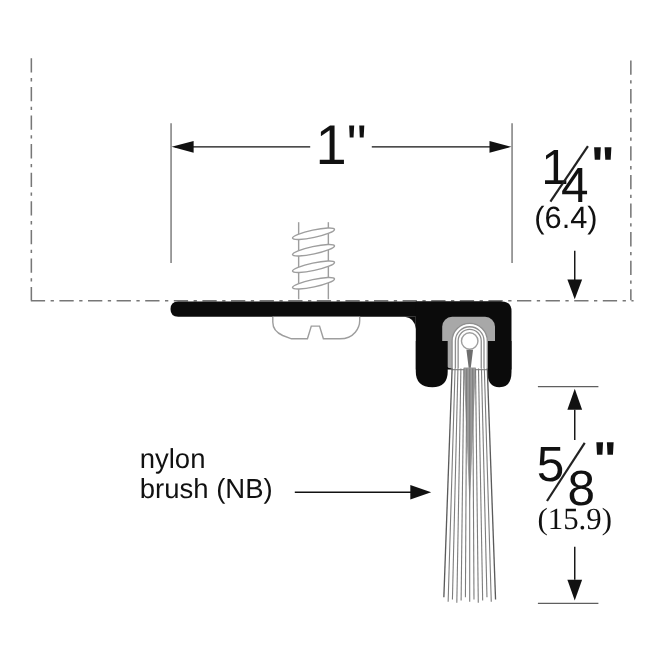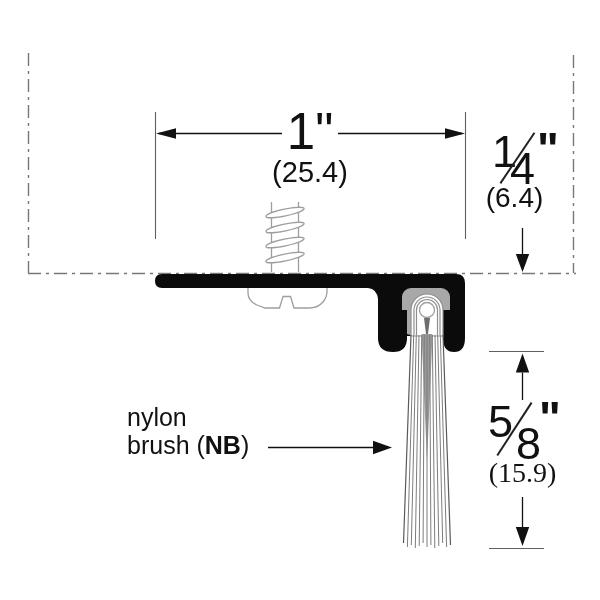--- a/index.html
+++ b/index.html
@@ -19,21 +19,21 @@
   .band{stroke:#8f8f8f;stroke-width:1.2;fill:none;}
   .band-white{stroke:#8f8f8f;stroke-width:1.2;fill:#fff;}
   .t{position:absolute;color:var(--ink,#111);white-space:nowrap;line-height:1;}
   .t-center{text-align:center;}
   .dim-big{font-size:51px;}
   .dim-metric{font-size:29px;}
   .frac-num,.frac-den{font-size:45px;}
   .frac-inch{font-size:46px;font-weight:700;letter-spacing:-2px;}
   .frac-slash{position:absolute;height:2.2px;background:#222;transform-origin:center;}
   .brush-label{font-size:25px;}
-  .b{font-weight:700;}
+  .b{font-weight:400;}
 </style>
 </head>
 <body>
 
 <div id="canvas" style="--ink: #111111; --profile: #0b0b0b; --ferrule: #a8a8a8; --phantom: #777777; --outline: #9e9e9e;">
 
   <svg id="drawing" width="600" height="600" viewBox="0 0 600 600">
 
     <g>
       <line class="phantom" x1="28.5" y1="53" x2="28.5" y2="273"></line>
@@ -112,21 +112,20 @@
       <polygon class="dimfill" points="522.5,546 515.8,527 529.2,527"></polygon>
     </g>
 
     <g>
       <line class="dimline" x1="268" y1="447.5" x2="374" y2="447.5"></line>
       <polygon class="dimfill" points="392,447.5 373,440.8 373,454.2"></polygon>
     </g>
   </svg>
 
   <div class="t t-center dim-big" style="left:260px;top:106px;width:100px;">1"</div>
-  <div class="t t-center dim-metric" style="left:250px;top:158px;width:120px;">(25.4)</div>
 
   <div class="t frac-num" style="left:492px;top:129px;">1</div>
   <div class="frac-slash" style="left:486.5px;top:157px;width:61px;transform:rotate(-56deg);"></div>
   <div class="t frac-den" style="left:510px;top:146px;">4</div>
   <div class="t frac-inch" style="left:537px;top:126px;">"</div>
   <div class="t t-center dim-metric" style="left:472px;top:184px;width:85px;font-size:28px;">(6.4)</div>
 
   <div class="t frac-num" style="left:488px;top:399px;">5</div>
   <div class="frac-slash" style="left:482.5px;top:428px;width:63px;transform:rotate(-57deg);"></div>
   <div class="t frac-den" style="left:516px;top:421px;">8</div>

